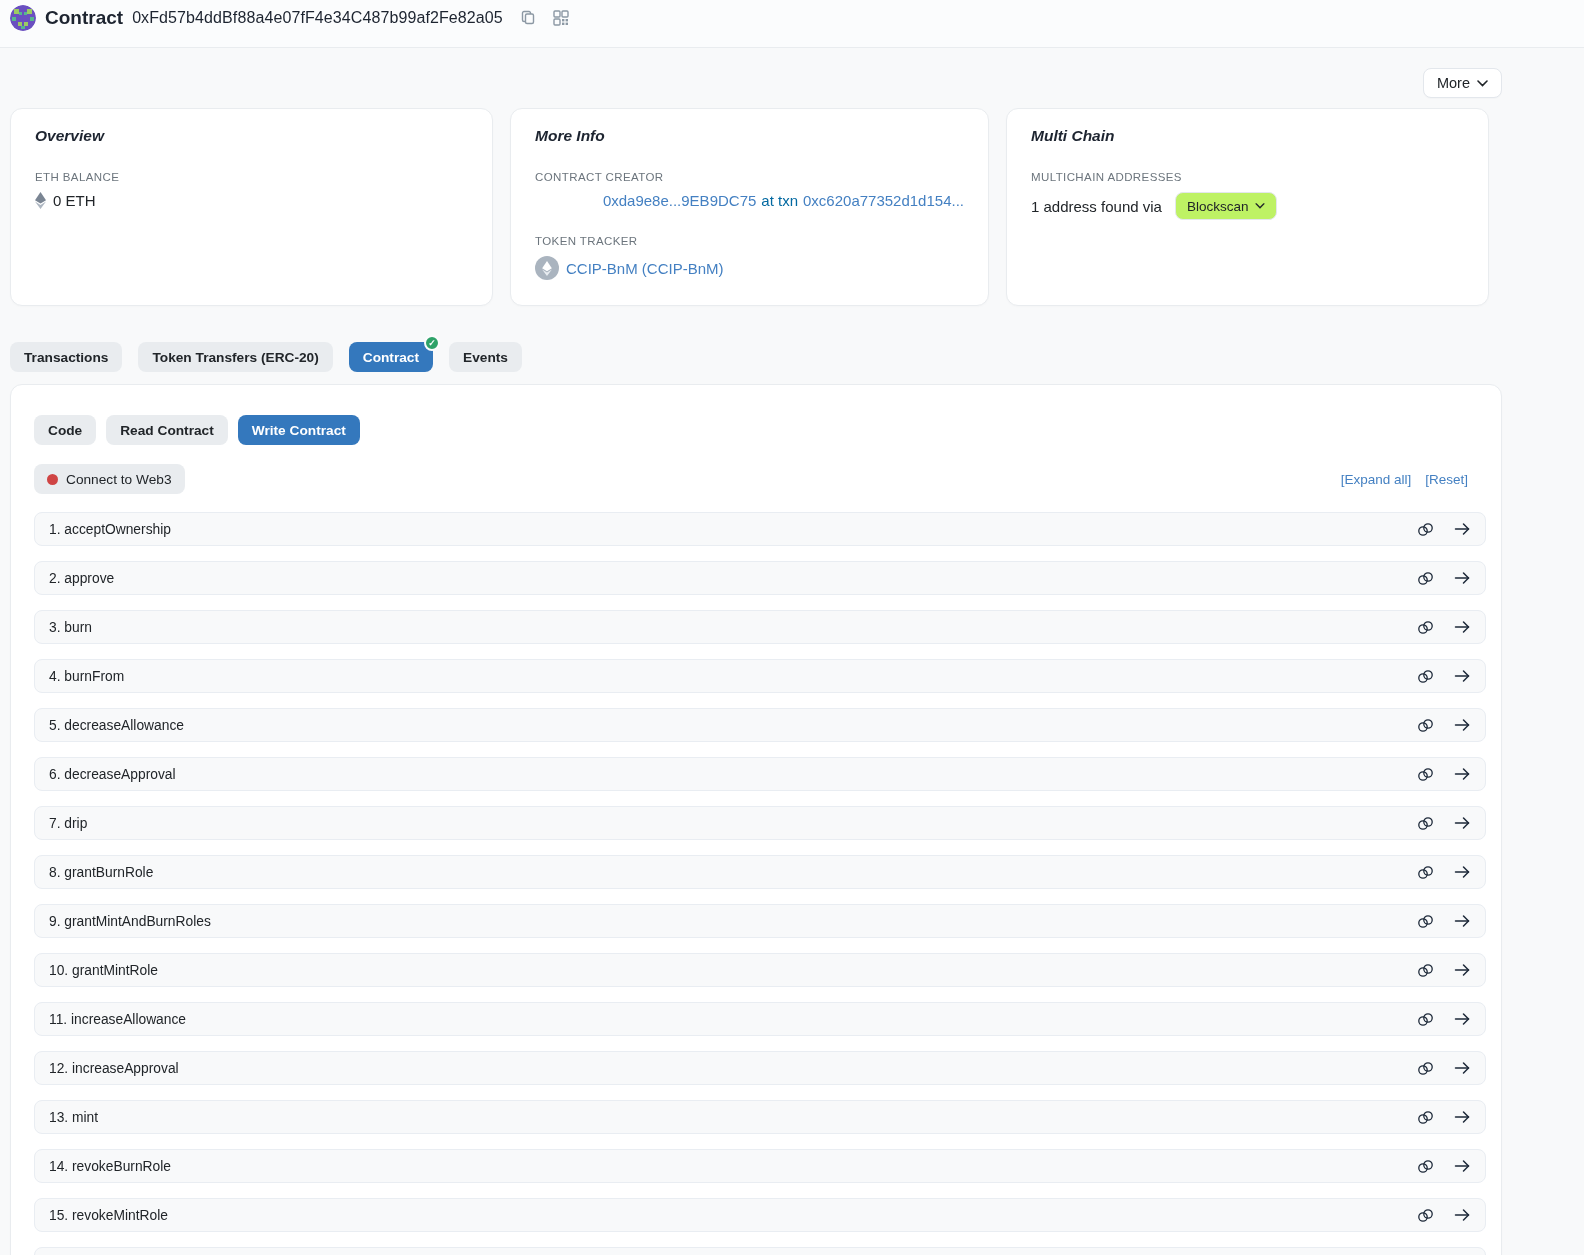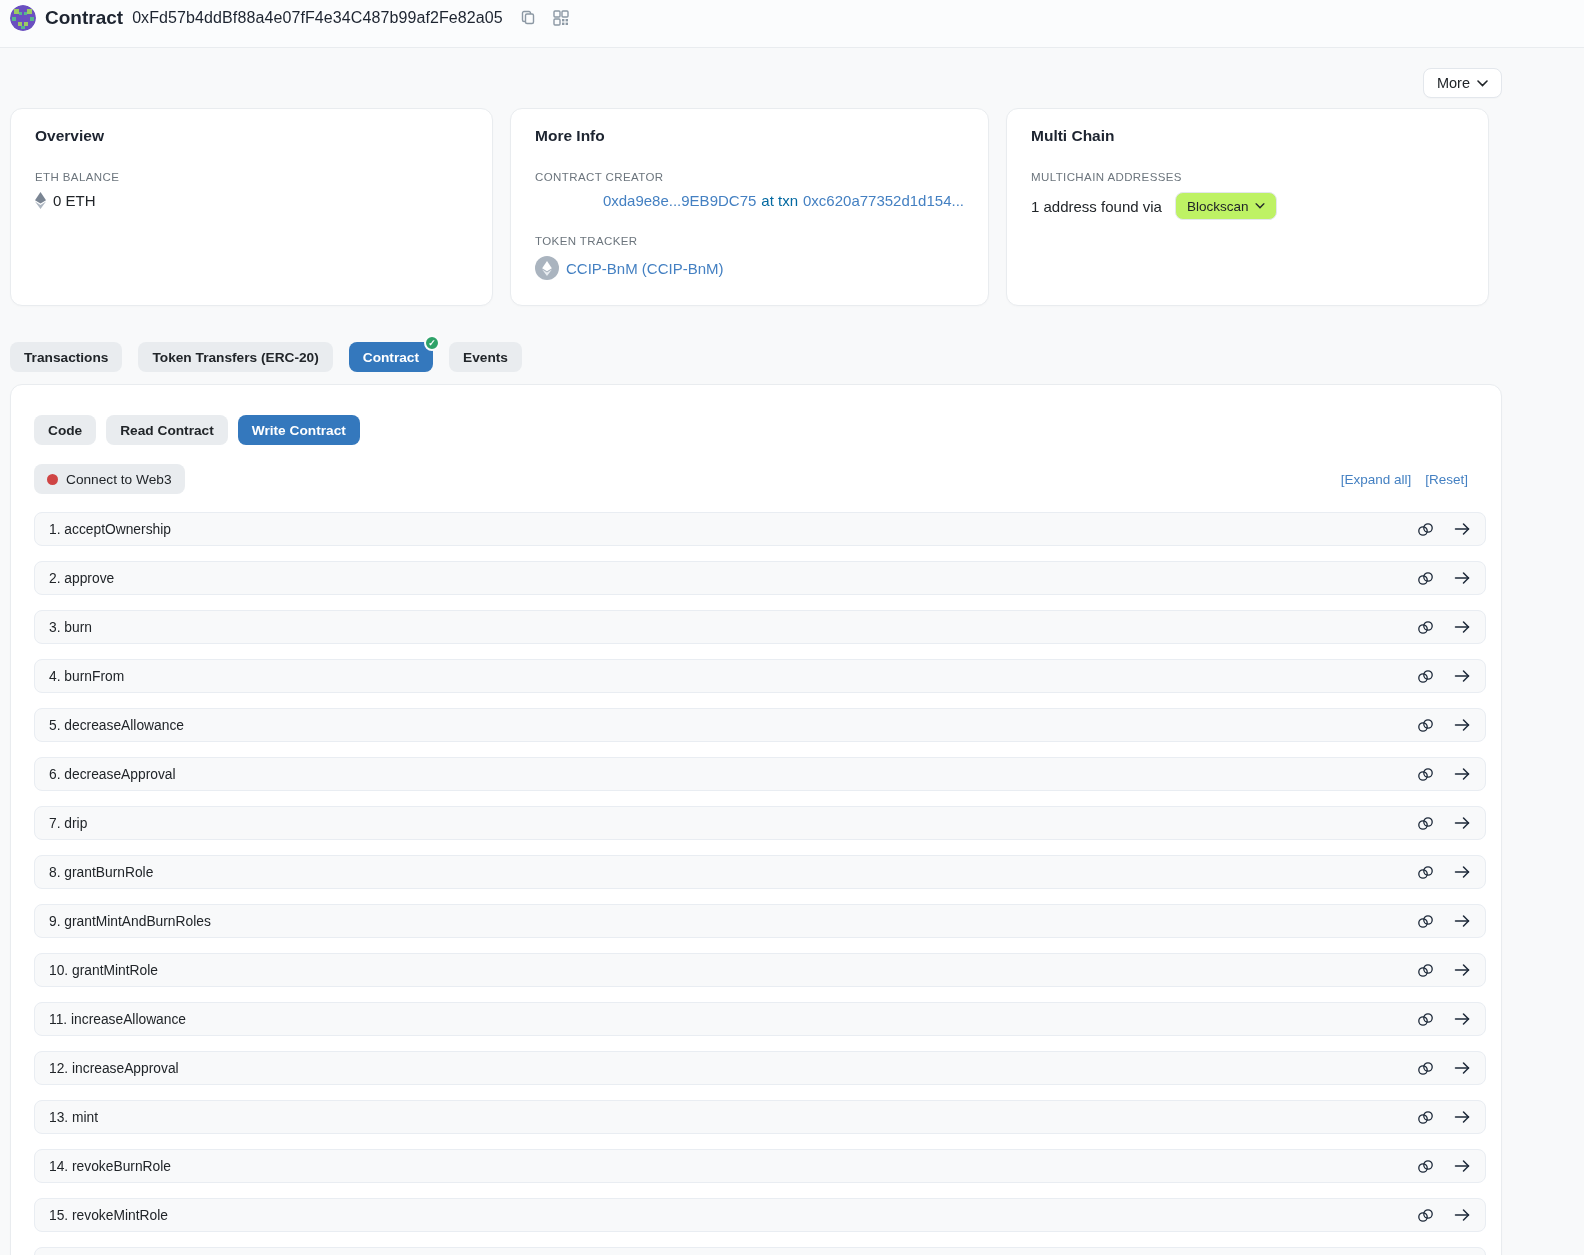--- a/index.html
+++ b/index.html
@@ -21,21 +21,21 @@
   .more-row { display:flex; justify-content:flex-end; margin-top:20px; }
   .more-btn { background:#fff; border:1px solid #e3e7ec; border-radius:8px; height:30px;
     padding:0 13px; display:inline-flex; align-items:center; gap:7px; font-size:14.5px;
     color:#212529; cursor:pointer; box-shadow:0 1px 1px rgba(0,0,0,0.02);text-align:right; }
 
   
   .cards { display:flex; gap:17px; margin-top:10px; }
   .card { background:#fff; border:1px solid #e9ecef; border-radius:12px; height:198px;
     padding:18px 24px; box-shadow:0 1px 2px rgba(16,24,40,0.02); }
   .card-ov { width:483px; } .card-mi { width:479px; } .card-mc { width:483px; }
-  .card h3 { font-size:15.5px; font-weight:700; color:#1d2430; }
+  .card h3 { font-size:15.5px; font-weight:700; color:#1d2430;font-style:italic; }
   .cap { font-size:11.5px; letter-spacing:0.4px; color:#6c757d; margin-top:26px; }
   .val-row { display:flex; align-items:center; gap:7px; margin-top:9px; font-size:15px; }
   .link { color:#4480c2; text-decoration:none; cursor:pointer; }
   .muted-inline { color:#0369a1; }
   .token-circle { width:24px; height:24px; border-radius:50%; background:#aab4bf;
     display:inline-flex; align-items:center; justify-content:center; flex:0 0 auto; }
   .select-btn { background:#bef264; border:1px solid #e3e7ec; border-radius:8px; height:28px;
     padding:0 11px; display:inline-flex; align-items:center; gap:7px; font-size:13.5px;
     color:#212529; cursor:pointer; margin-left:6px; }
 

